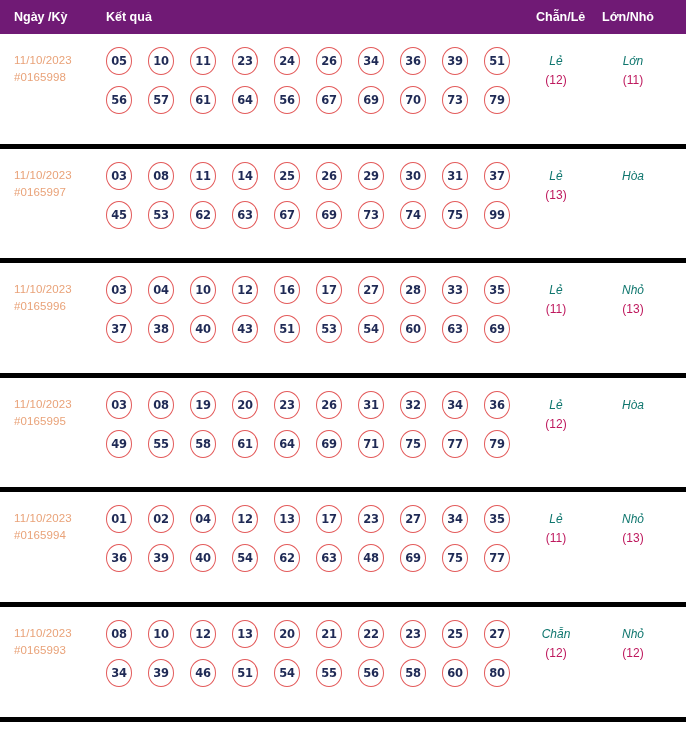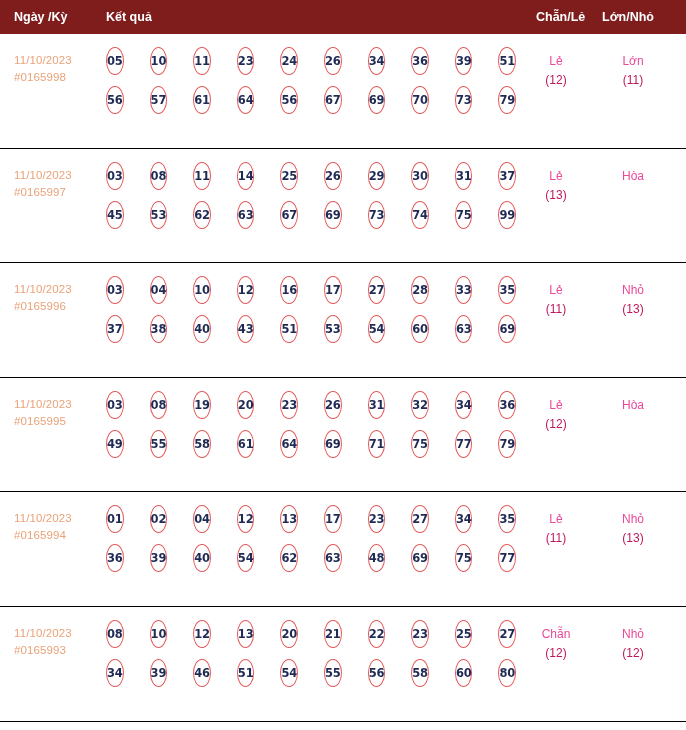--- a/index.html
+++ b/index.html
@@ -18,21 +18,21 @@
   .results-table {
     width: 686px;
     height: 730px;
     position: relative;
     background: #fff;
   }
 
   
   .table-header {
     height: 34px;
-    background: #7f1d1d;
+    background: #701a75;
     position: relative;
     display: block;
   }
   .table-header .hcell {
     position: absolute;
     top: 0;
     height: 34px;
     line-height: 34px;
     color: #ffffff;
     font-size: 12.5px;
@@ -41,21 +41,21 @@
   }
   .hcell-date   { left: 14px; }
   .hcell-result { left: 106px; }
   .hcell-parity { left: 536px; }
   .hcell-size   { left: 602px; }
 
   
   .row {
     position: relative;
     height: 114.6px;
-    border-bottom: 1px solid #000000;
+    border-bottom: 5px solid #000000;
     box-sizing: border-box;
     background: #fff;
   }
 
   .cell-date {
     position: absolute;
     left: 14px;
     top: 18px;
     width: 86px;
     color: #e9a278;
@@ -68,21 +68,21 @@
   }
 
   .cell-balls {
     position: absolute;
     left: 106px;
     top: 13px;
     width: 404px;
   }
   .ball-row {
     display: flex;
-    gap: 26px;
+    gap: 16px;
     margin-bottom: 11px;
   }
   .ball {
     width: 28px;
     height: 28px;
     border: 1.4px solid #e35b5b;
     border-radius: 50%;
     background: #ffffff;
     box-sizing: border-box;
     display: flex;
@@ -100,21 +100,22 @@
     top: 18px;
     text-align: center;
     font-size: 12px;
     line-height: 19px;
   }
   .cell-parity { left: 520px; width: 72px; }
   .cell-size   { left: 594px; width: 78px; }
 
   .stat-label {
     display: block;
-    color: #ec4899;
+    color: #0f766e;
+    font-style: italic;
   }
   .stat-count {
     display: block;
     color: #be185d;
   }
   .stat-count:empty { display: none; }
 </style>
 </head>
 <body>
 

